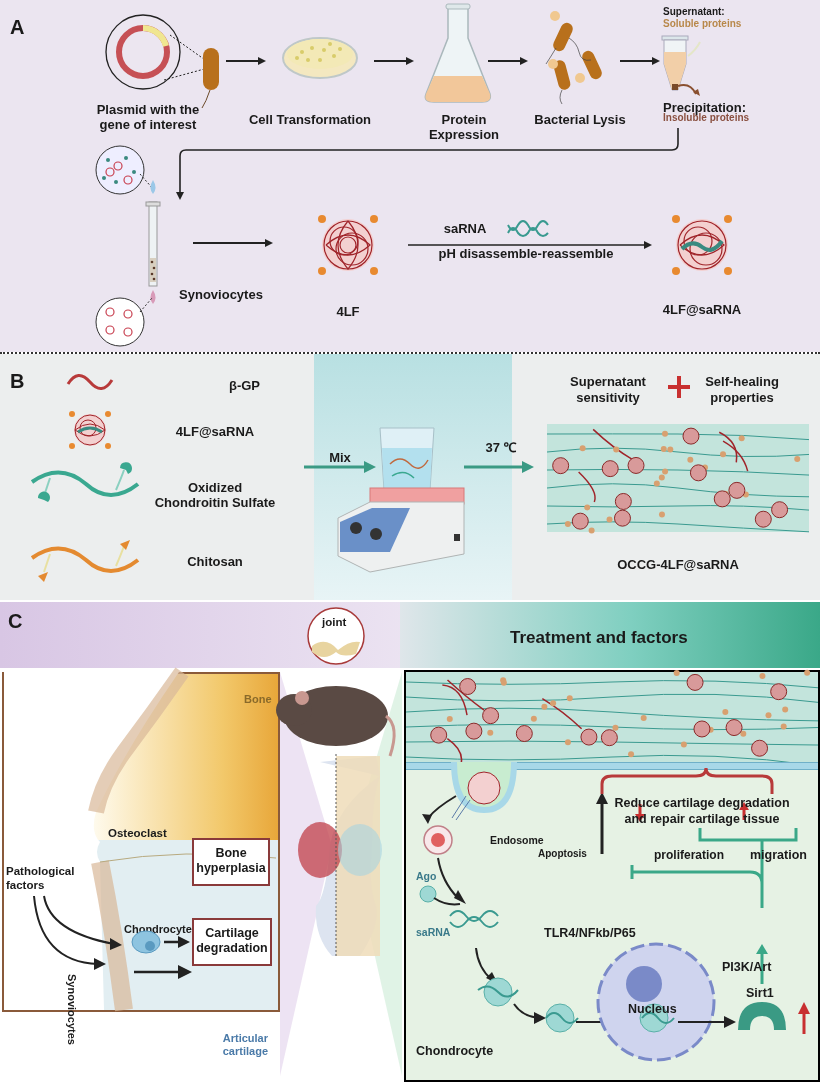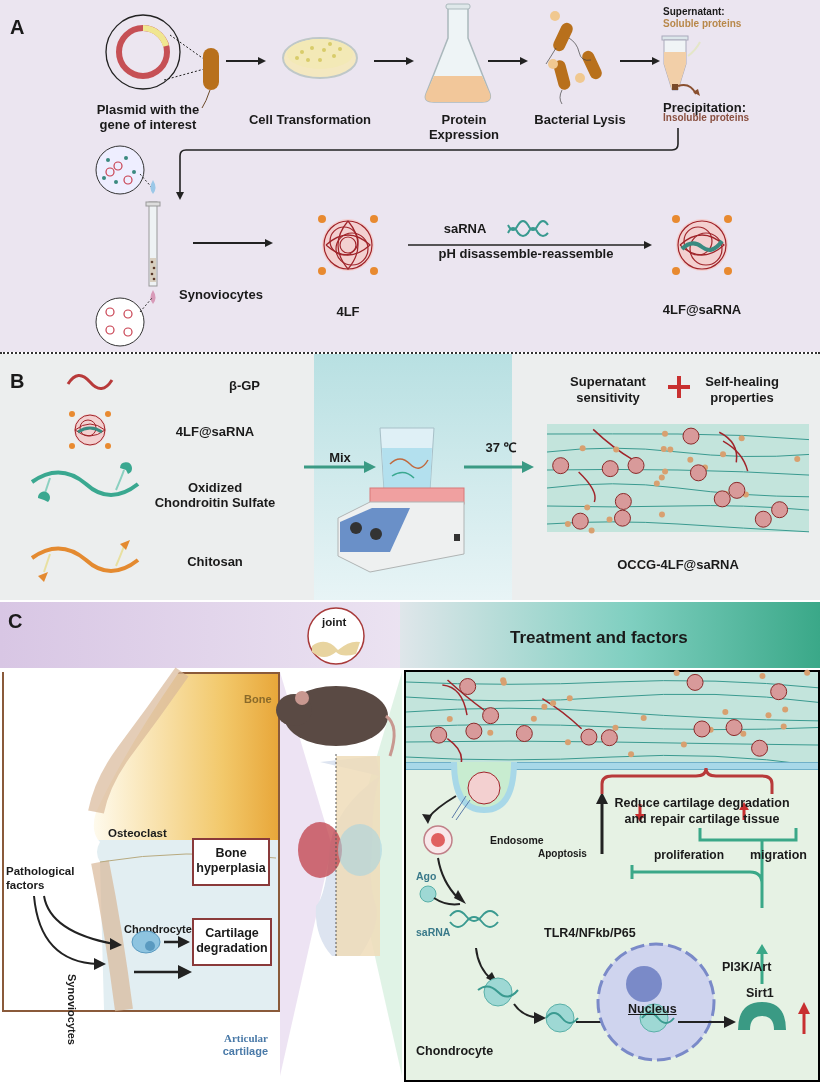--- a/index.html
+++ b/index.html
@@ -373,21 +373,21 @@
     <line x1="134" y1="50" x2="150" y2="50" stroke="#222" stroke-width="2.5"></line>
       <polygon points="148,44 160,50 148,56" fill="#222"></polygon>
     <line x1="104" y1="80" x2="150" y2="80" stroke="#222" stroke-width="2.5"></line>
       <polygon points="148,73 162,80 148,87" fill="#222"></polygon>
   </svg>
   <div class="box" style="left:192px;top:316px;width:76px;height:44px;">
     <div style="margin-top:6px">Cartilage</div>
     <div>degradation</div>
   </div>
   <div class="abs b" style="left:78px;top:372px;font-size:11px;transform:rotate(90deg);transform-origin:left top;">Synoviocytes</div>
-  <div class="abs b" style="left:212px;top:430px;font-size:11px;line-height:13px;color:#4a7aa8;text-align:right;width:56px;font-family:Liberation Serif, serif;">Articular</div>
+  <div class="abs b" style="left:212px;top:430px;font-size:11px;line-height:13px;color:#4a7aa8;text-align:right;width:56px;">Articular</div>
   <div class="abs b" style="left:212px;top:443px;font-size:11px;line-height:13px;color:#4a7aa8;text-align:right;width:56px;">cartilage</div>
 
   <svg style="left:276px;top:4px" width="130" height="470">
     <polygon points="4,66 56,240 4,470" fill="#e8dcf0" opacity="0.8"></polygon>
     <polygon points="126,66 74,240 126,470" fill="#d8f0e0" opacity="0.8"></polygon>
     <circle cx="60" cy="30" r="28" fill="#fff" stroke="#a83a3a" stroke-width="1.5"></circle>
     <path d="M36 40 Q50 30 62 44 Q74 34 84 36 L80 48 Q66 52 60 46 Q48 56 36 46Z" fill="#e8d4a0"></path>
     <ellipse cx="60" cy="110" rx="52" ry="30" fill="#5a4a44"></ellipse>
     <ellipse cx="18" cy="104" rx="18" ry="16" fill="#5a4a44"></ellipse>
     <circle cx="26" cy="92" r="7" fill="#c89890"></circle>
@@ -497,17 +497,17 @@
     <div class="abs b" style="left:192px;top:124px;font-size:12.5px;width:208px;text-align:center;">Reduce cartilage degradation</div>
     <div class="abs b" style="left:192px;top:140px;font-size:12.5px;width:208px;text-align:center;">and repair cartilage tissue</div>
     <div class="abs b" style="left:84px;top:162px;font-size:10.5px;">Endosome</div>
     <div class="abs b" style="left:132px;top:176px;font-size:10px;">Apoptosis</div>
     <div class="abs b" style="left:248px;top:176px;font-size:12px;">proliferation</div>
     <div class="abs b" style="left:344px;top:176px;font-size:12.5px;">migration</div>
     <div class="abs b" style="left:10px;top:198px;font-size:10.5px;color:#3a7a8a;">Ago</div>
     <div class="abs b" style="left:138px;top:254px;font-size:12.5px;">TLR4/NFkb/P65</div>
     <div class="abs b" style="left:10px;top:254px;font-size:10.5px;color:#3a7a8a;">saRNA</div>
     <div class="abs b" style="left:316px;top:288px;font-size:12.5px;">PI3K/Art</div>
-    <div class="abs b" style="left:222px;top:330px;font-size:12.5px;text-decoration:underline;">Nucleus</div>
+    <div class="abs b" style="left:222px;top:330px;font-size:12.5px;">Nucleus</div>
     <div class="abs b" style="left:340px;top:314px;font-size:12.5px;">Sirt1</div>
     <div class="abs b" style="left:10px;top:372px;font-size:12.5px;">Chondrocyte</div>
   </div>
 </div>
 
 </body></html>

